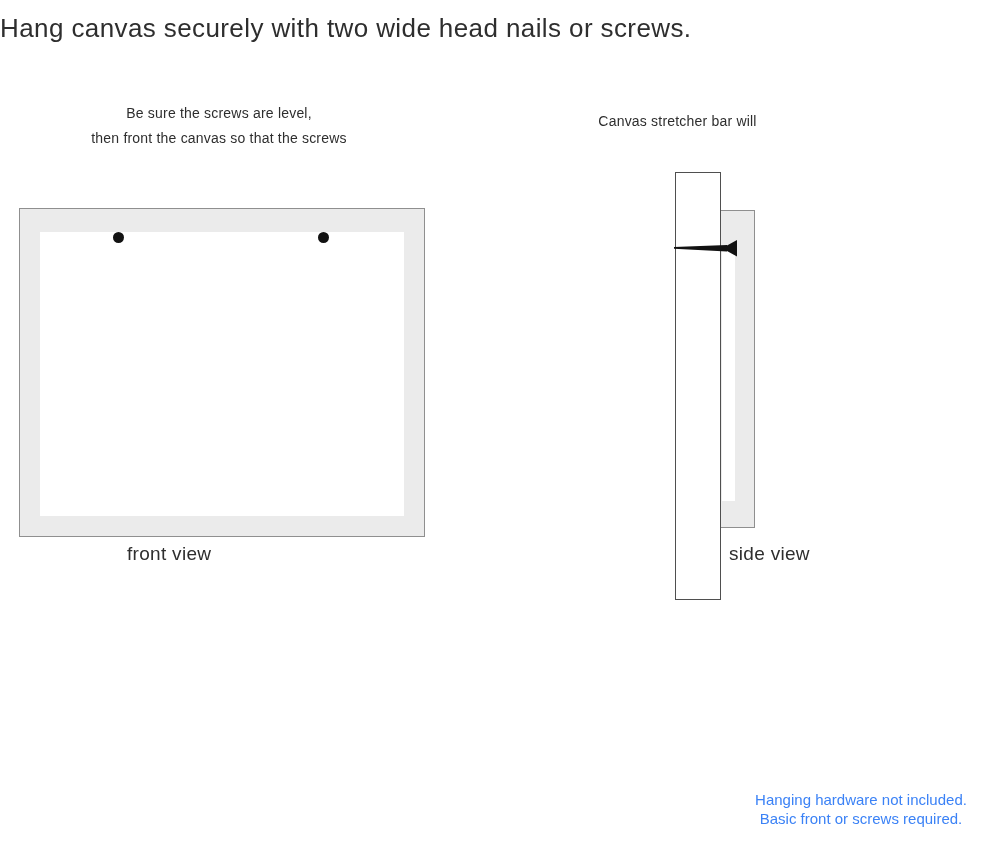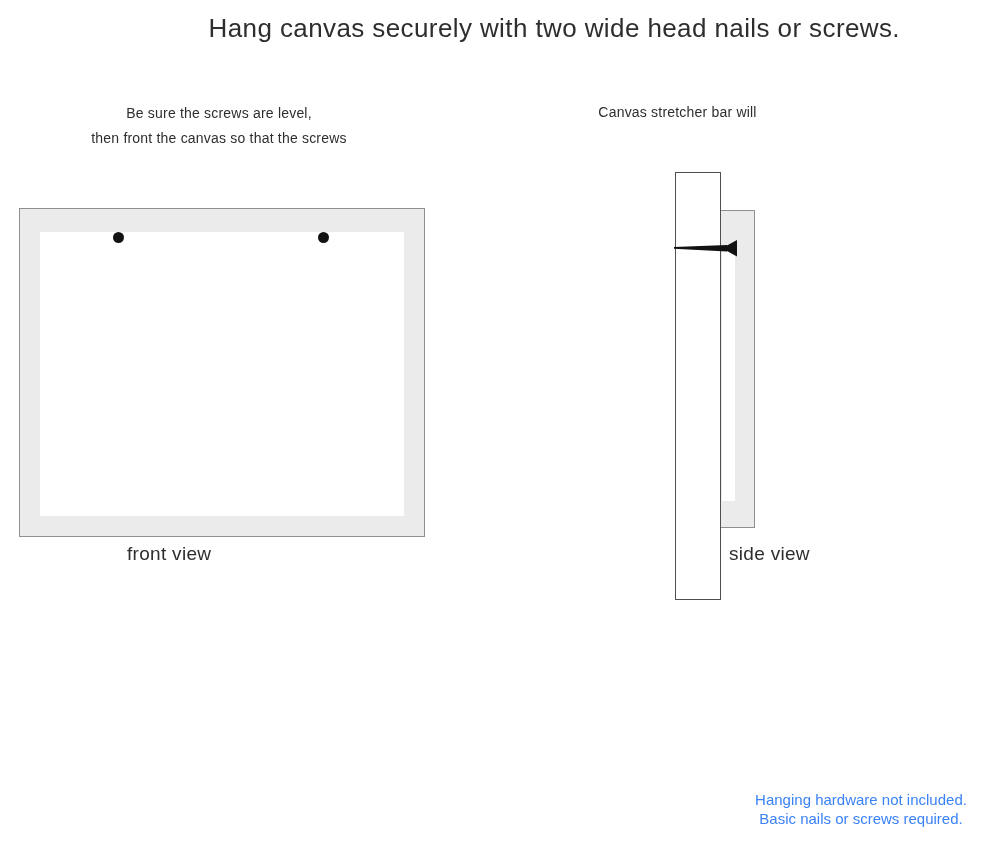--- a/index.html
+++ b/index.html
@@ -22,37 +22,37 @@
   .title {
     position: absolute;
     left: 0;
     top: 12px;
     width: 900px;
     margin: 0;
     font-size: 26px;
     line-height: 32px;
     font-weight: 300;
     letter-spacing: 0.4px;
-    text-align: right;
+    text-align: left;
   }
   .note {
     position: absolute;
     font-size: 14px;
     line-height: 24.5px;
     letter-spacing: 0.2px;
     text-align: center;
   }
   .note-front {
     left: 19px;
     top: 101px;
     width: 400px;
   }
   .note-side {
     left: 540px;
-    top: 100px;
+    top: 109px;
     width: 275px;
   }
   .view-label {
     position: absolute;
     font-size: 19px;
     line-height: 22px;
     letter-spacing: 0.3px;
   }
   .front-label {
     left: 127px;
@@ -174,16 +174,16 @@
   </div>
   <div class="side-bar"></div>
   <svg class="nail" viewBox="0 0 75 28" xmlns="http://www.w3.org/2000/svg" aria-hidden="true">
     <polygon points="6,13 59,11 59,17.5 6,14.8"></polygon>
     <polygon points="54,14.2 69,6 69,22.5"></polygon>
   </svg>
   <div class="view-label side-label">side view</div>
 
   <div class="footnote">
     <div>Hanging hardware not included.</div>
-    <div>Basic nails or screws required.</div>
+    <div>Basic front or screws required.</div>
   </div>
 
 </div>
 
 </body></html>

